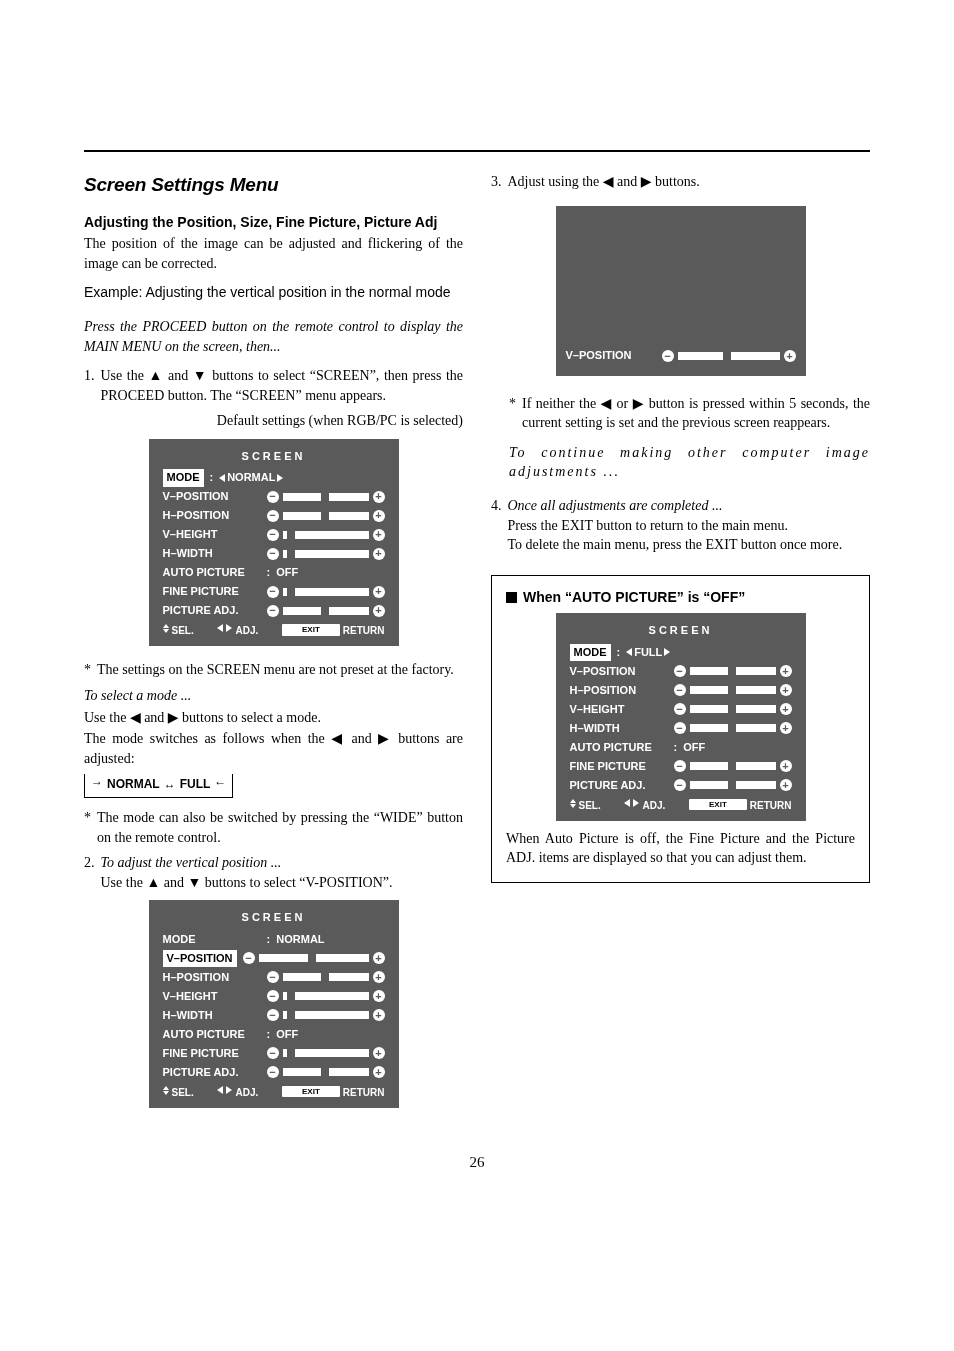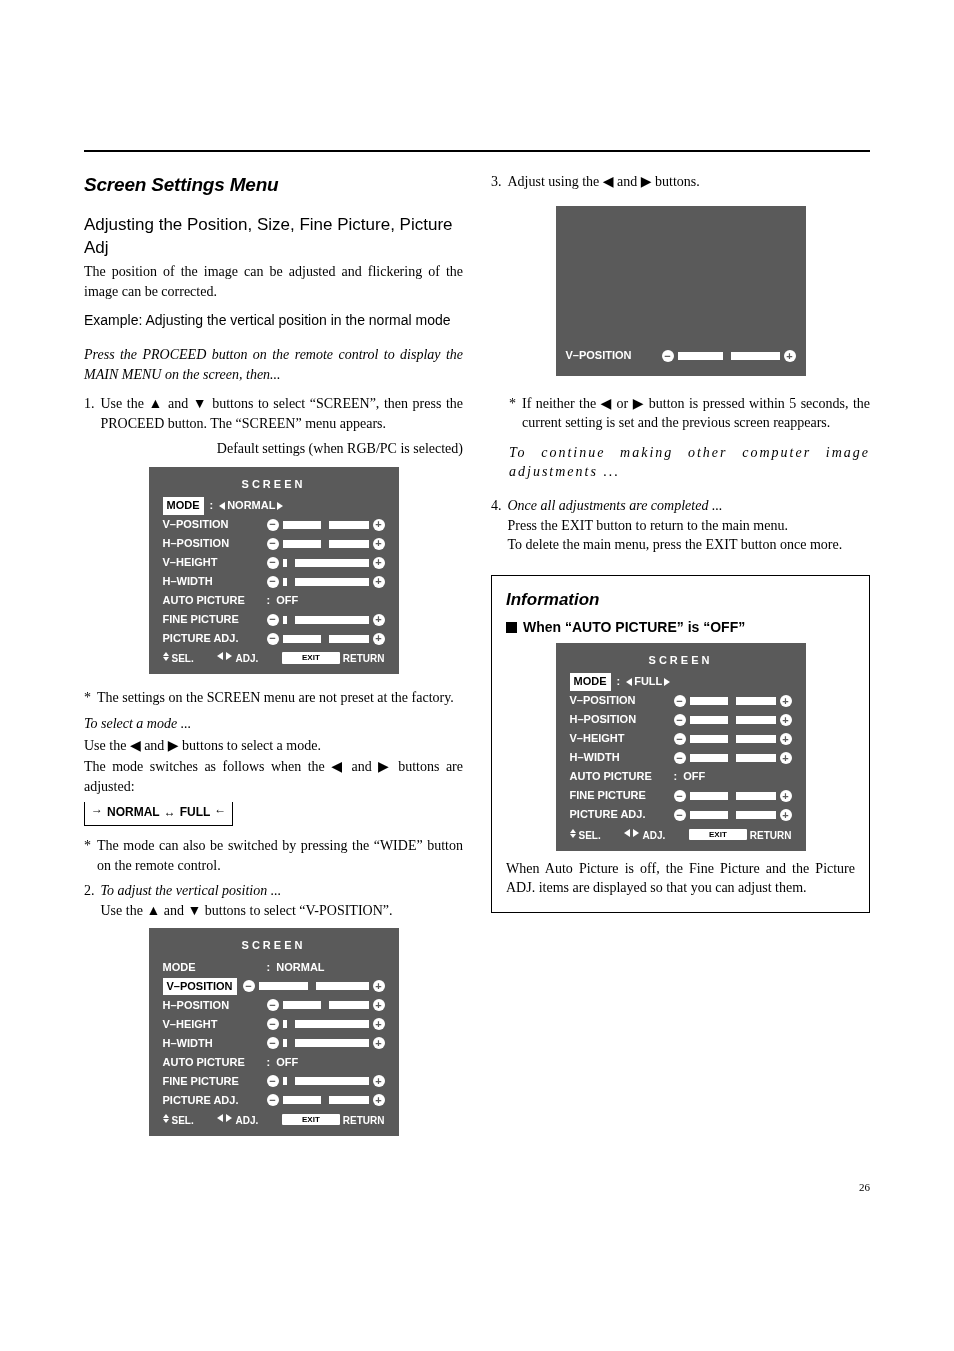--- a/index.html
+++ b/index.html
@@ -30,22 +30,22 @@
   .section-title {
     font-family: Arial, Helvetica, sans-serif;
     font-weight: 900;
     font-size: 19px;
     margin-bottom: 14px;
     font-style: italic;
     letter-spacing: -0.2px;
   }
   .subhead {
     font-family: Arial, Helvetica, sans-serif;
-    font-weight: normal;
-    font-size: 17px;
+    font-weight: bold;
+    font-size: 14px;
     margin-bottom: 2px;
   }
   p { margin-bottom: 10px; text-align: justify; }
   .sans { font-family: Arial, Helvetica, sans-serif; }
   .italic { font-style: italic; }
   .step { display: flex; gap: 6px; margin-bottom: 6px; text-align: justify;}
   .step-num { flex: 0 0 auto; }
   .step-body { flex: 1; }
   .default-note { text-align: right; margin-top: 6px; margin-bottom: 6px; }
   .osd-wrap { display:flex; justify-content:center; margin: 8px 0 14px; }
@@ -119,21 +119,21 @@
   }
   .info-title{
     font-family: Arial, Helvetica, sans-serif; font-weight:900; font-style:italic;
     font-size:17px; margin-bottom:6px;
   }
   .info-sub{
     font-family: Arial, Helvetica, sans-serif; font-weight:bold; font-size:14px;
     display:flex; align-items:center; gap:6px; margin-bottom:6px;
   }
   .blksq{ width:11px;height:11px;background:#000; display:inline-block;}
-  .page-num{ text-align:right; margin-top:30px; font-size:11px;}
+  .page-num{ text-align:center; margin-top:30px; font-size:15px;}
   .just{ text-align:justify;}
   .sp-lg { letter-spacing: 2px;}
 </style>
 </head>
 <body>
 
 <div class="page">
   <hr class="hr-top">
   <div class="columns">
 
@@ -431,21 +431,20 @@
       <div class="step" style="margin-top:14px">
         <div class="step-num">4.</div>
         <div class="step-body">
           <div class="italic">Once all adjustments are completed ...</div>
           <div>Press the EXIT button to return to the main menu.</div>
           <div class="just">To delete the main menu, press the EXIT button once more.</div>
         </div>
       </div>
 
       <div class="info-box" style="margin-top:20px">
-        <div class="info-title">Information</div>
         <div class="info-sub">
           <span class="blksq"></span>
           <span>When “AUTO PICTURE” is “OFF”</span>
         </div>
 
         <div class="osd-wrap" style="margin-top:2px;margin-bottom:8px">
           <div class="osd">
             <div class="osd-title">SCREEN</div>
             <div class="osd-row">
               <span class="osd-label boxed">MODE</span>

